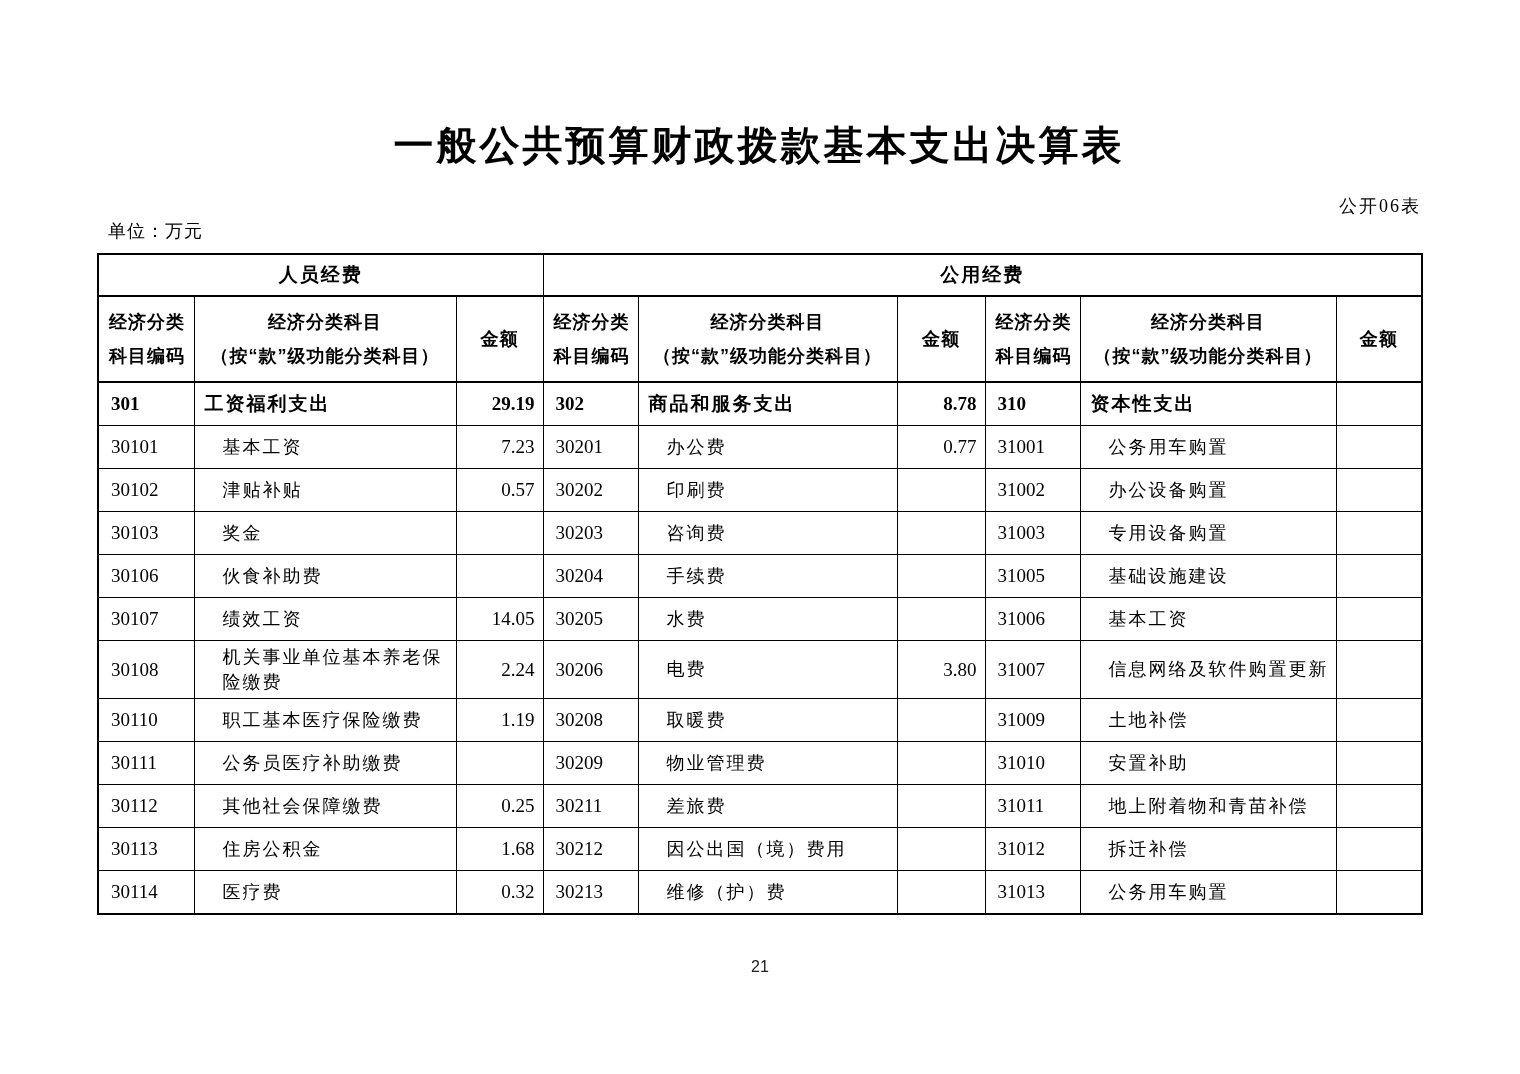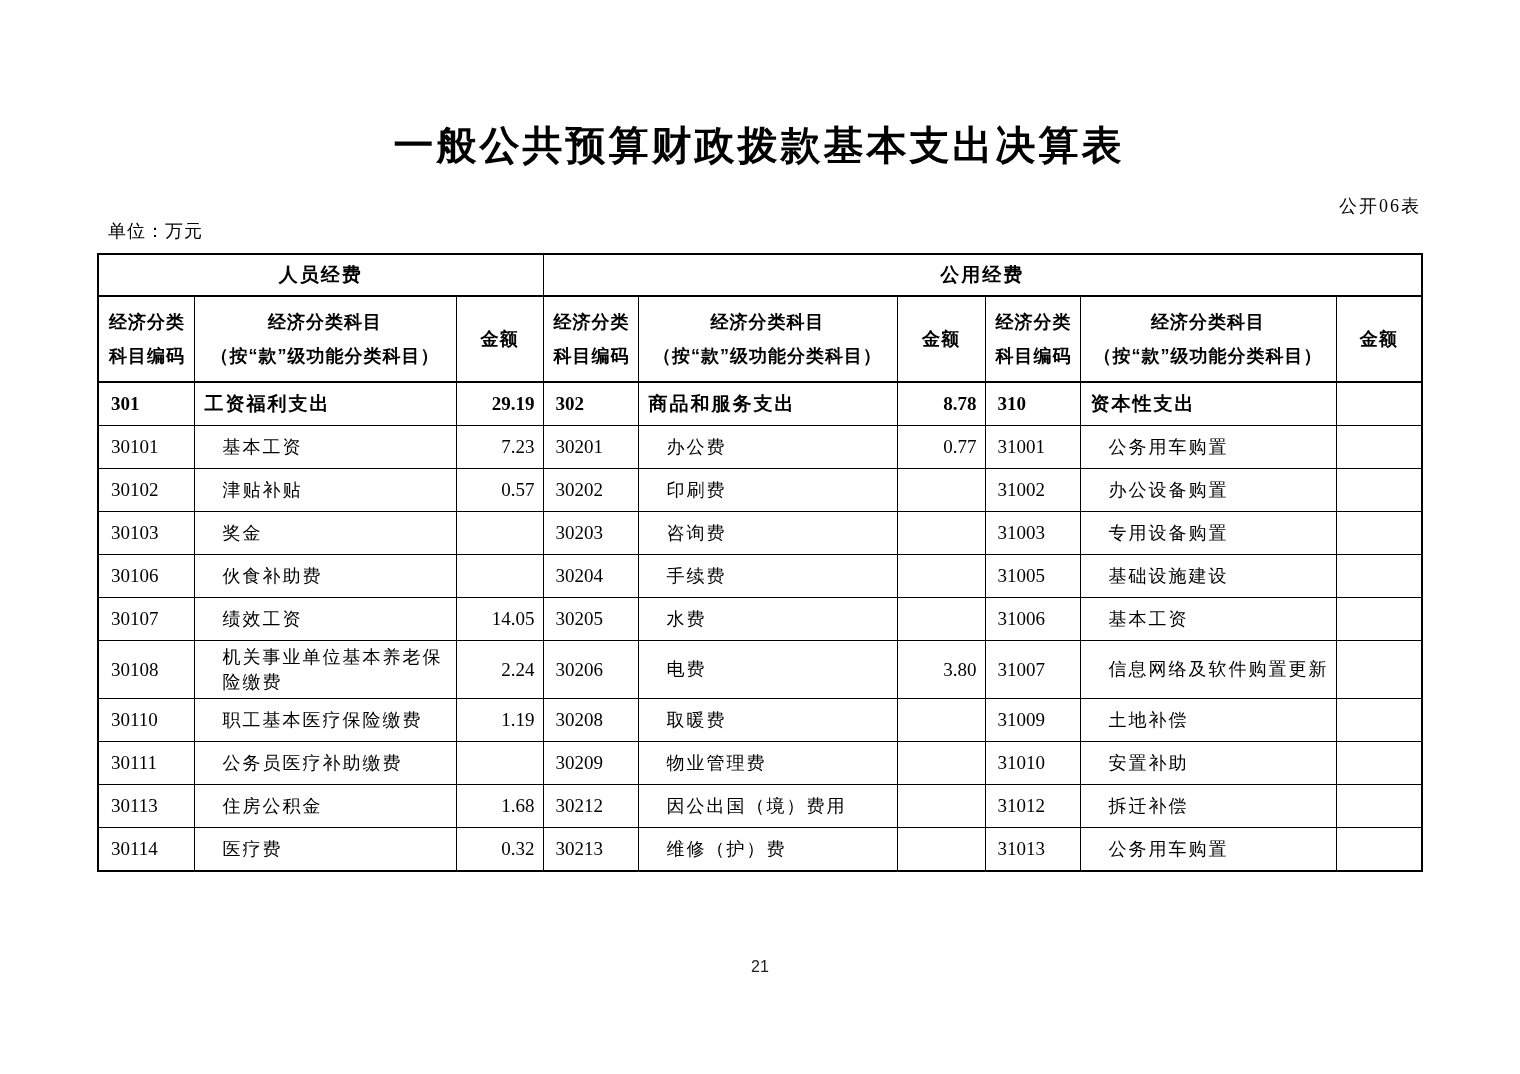--- a/index.html
+++ b/index.html
@@ -219,20 +219,31 @@
         <td class="subject">公务员医疗补助缴费</td>
         <td class="amount"></td>
         <td class="code">30209</td>
         <td class="subject">物业管理费</td>
         <td class="amount"></td>
         <td class="code">31010</td>
         <td class="subject">安置补助</td>
         <td class="amount"></td>
       </tr>
 
+      <tr class="data-row">
+        <td class="code">30112</td>
+        <td class="subject">其他社会保障缴费</td>
+        <td class="amount">0.25</td>
+        <td class="code">30211</td>
+        <td class="subject">差旅费</td>
+        <td class="amount"></td>
+        <td class="code">31011</td>
+        <td class="subject">地上附着物和青苗补偿</td>
+        <td class="amount"></td>
+      </tr>
 
       <tr class="data-row">
         <td class="code">30113</td>
         <td class="subject">住房公积金</td>
         <td class="amount">1.68</td>
         <td class="code">30212</td>
         <td class="subject">因公出国（境）费用</td>
         <td class="amount"></td>
         <td class="code">31012</td>
         <td class="subject">拆迁补偿</td>

